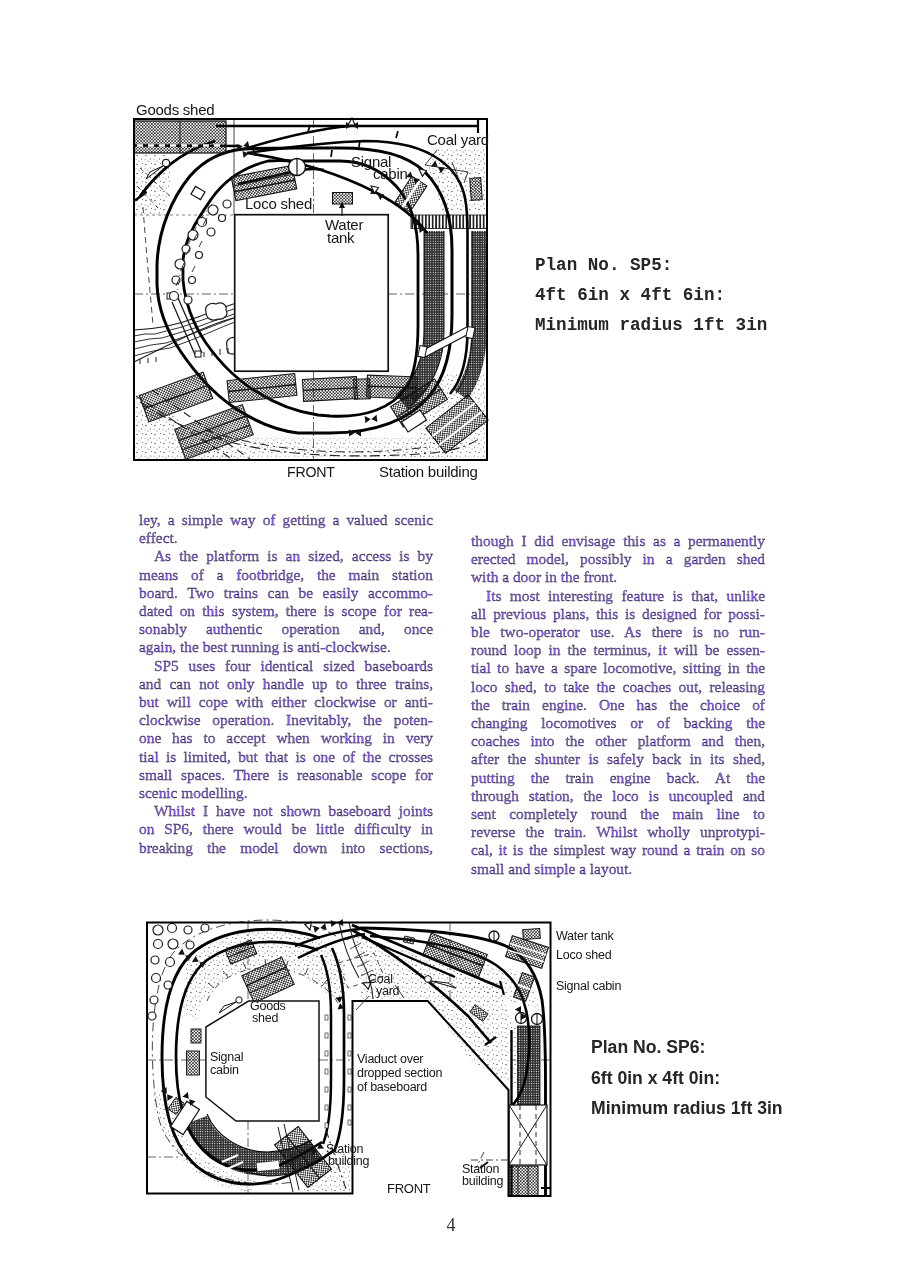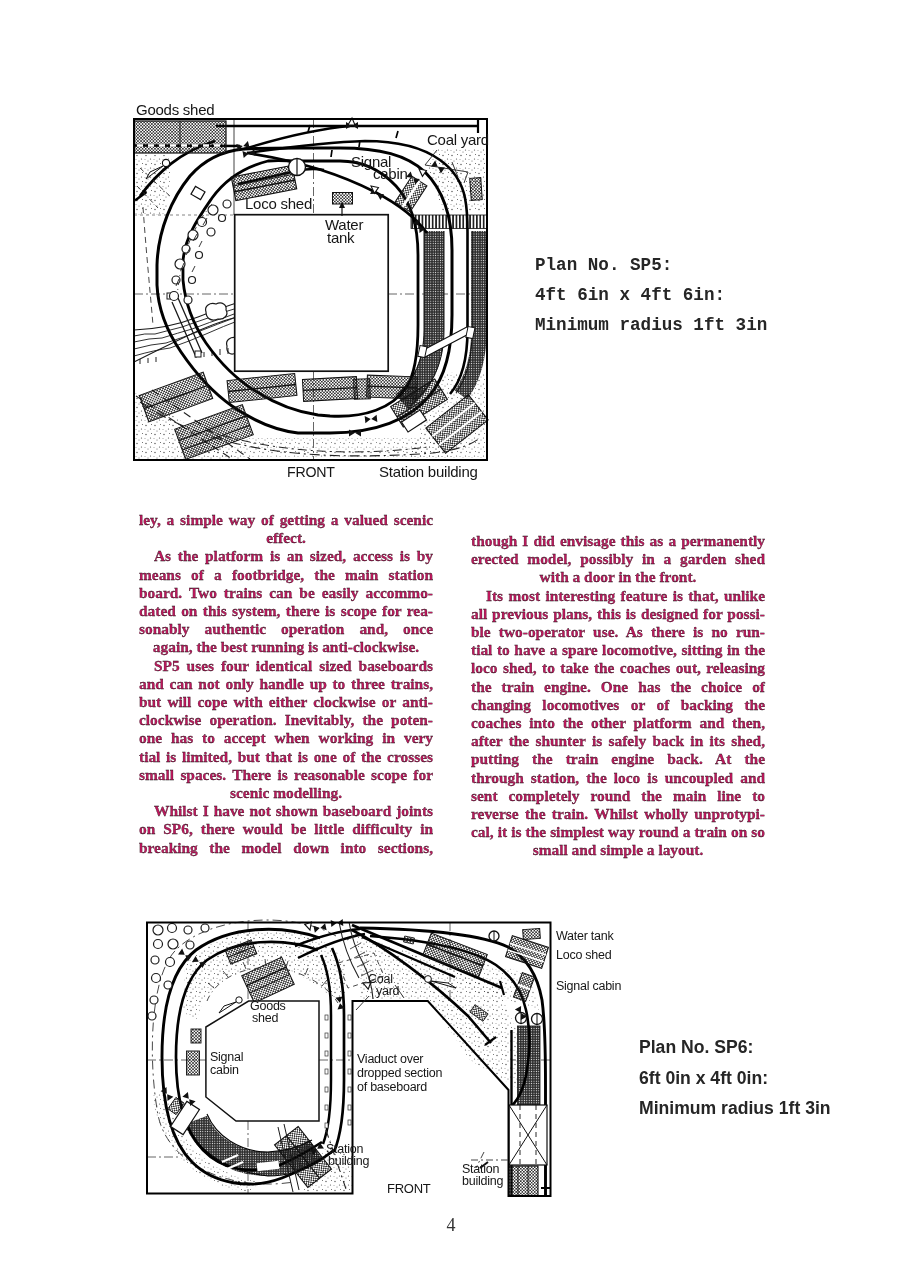--- a/index.html
+++ b/index.html
@@ -1,20 +1,20 @@
 <!DOCTYPE html>
 <html><head>
 <meta charset="utf-8">
 <style>
 html,body{margin:0;padding:0;background:#fff;}
 #page{position:relative;width:906px;height:1280px;background:#fff;overflow:hidden;}
-.col{position:absolute;width:294px;font-family:"Liberation Serif",serif;font-size:15.4px;line-height:18.2px;color:#be185d;font-weight:bold;-webkit-text-stroke:0.28px #141414;}
+.col{position:absolute;width:294px;font-family:"Liberation Serif",serif;font-size:15.4px;line-height:18.2px;color:#8b5cf6;-webkit-text-stroke:0.28px #141414;}
 .col div{white-space:nowrap;}
 .j{text-align:justify;text-align-last:justify;}
-.e{text-align:center;}
+.e{text-align:left;}
 .in{padding-left:15px;}
 .hd{position:absolute;font-family:"Liberation Sans",sans-serif;font-weight:bold;font-size:17.6px;color:#262626;line-height:30px;}
 #pgnum{position:absolute;left:441px;top:1215px;width:20px;text-align:center;font-family:"Liberation Serif",serif;font-size:18px;color:#333;}
 svg text{font-family:"Liberation Sans",sans-serif;fill:#161616;letter-spacing:-0.25px;}
 </style>
 </head>
 <body>
 <div id="page">
 
 <div class="col" style="left:139px;top:511px;">
@@ -39,37 +39,38 @@
 <div class="j">breaking the model down into sections,</div>
 </div>
 
 <div class="col" style="left:471px;top:532px;">
 <div class="j">though I did envisage this as a permanently</div>
 <div class="j">erected model, possibly in a garden shed</div>
 <div class="e">with a door in the front.</div>
 <div class="j in">Its most interesting feature is that, unlike</div>
 <div class="j">all previous plans, this is designed for possi-</div>
 <div class="j">ble two-operator use. As there is no run-</div>
+<div class="j">round loop in the terminus, it will be essen-</div>
 <div class="j">tial to have a spare locomotive, sitting in the</div>
 <div class="j">loco shed, to take the coaches out, releasing</div>
 <div class="j">the train engine. One has the choice of</div>
 <div class="j">changing locomotives or of backing the</div>
 <div class="j">coaches into the other platform and then,</div>
 <div class="j">after the shunter is safely back in its shed,</div>
 <div class="j">putting the train engine back. At the</div>
 <div class="j">through station, the loco is uncoupled and</div>
 <div class="j">sent completely round the main line to</div>
 <div class="j">reverse the train. Whilst wholly unprotypi-</div>
 <div class="j">cal, it is the simplest way round a train on so</div>
 <div class="e">small and simple a layout.</div>
 </div>
 
 <div class="hd" style="left:535px;top:250px;font-family:Liberation Mono, monospace;">Plan No. SP5:<br>4ft 6in x 4ft 6in:<br>Minimum radius 1ft 3in</div>
 
-<div class="hd" style="left:591px;top:1032px;line-height:30.6px;margin-left:48px;">Plan No. SP6:<br>6ft 0in x 4ft 0in:<br>Minimum radius 1ft 3in</div>
+<div class="hd" style="left:591px;top:1032px;line-height:30.6px;">Plan No. SP6:<br>6ft 0in x 4ft 0in:<br>Minimum radius 1ft 3in</div>
 
 <div id="pgnum">4</div>
 <svg width="906" height="1280" viewBox="0 0 906 1280" style="position:absolute;left:0;top:0;">
 <defs>
 <pattern id="xh" width="3.1" height="3.1" patternUnits="userSpaceOnUse">
           <path d="M0 0L3.1 3.1M3.1 0L0 3.1" stroke="#161616" stroke-width="0.68" fill="none"></path>
         </pattern>
 <pattern id="xhd" width="2.4" height="2.4" patternUnits="userSpaceOnUse">
           <rect width="2.4" height="2.4" fill="#2e2e2e"></rect>
           <circle cx="1.2" cy="1.2" r="0.55" fill="#fff"></circle>

